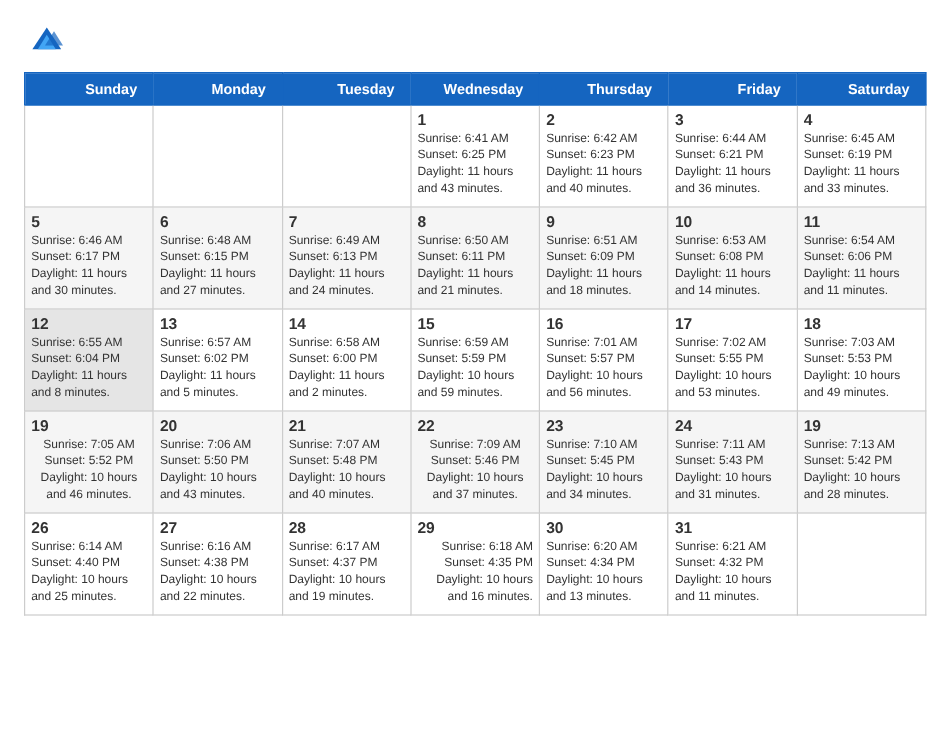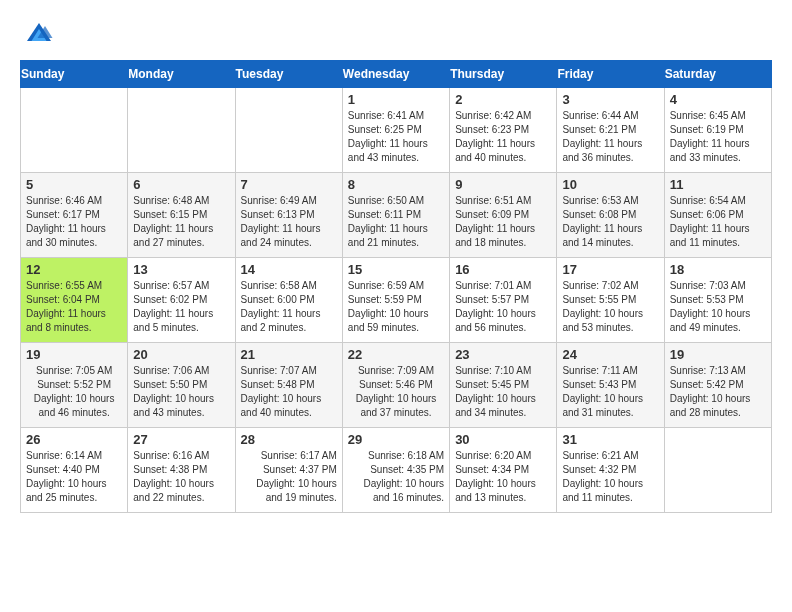--- a/index.html
+++ b/index.html
@@ -49,22 +49,22 @@
       color: #555;
     }
     .calendar-table {
       width: 100%;
       border-collapse: collapse;
       font-size: 10.5px;
     }
     .calendar-table th {
       background-color: #1565c0;
       color: #fff;
-      text-align: left;
-      padding: 6px 0;
+      text-align: right;
+      padding: 6px 13px;
       font-size: 12px;
       font-weight: bold;
       border: 1px solid #1565c0;
     }
     .calendar-table td {
       border: 1px solid #ccc;
       vertical-align: top;
       padding: 4px 5px;
       width: 107px;
       min-height: 80px;
@@ -207,21 +207,21 @@
           </td>
           <td style="background-color: rgb(245, 245, 245);">
             <div class="day-number">11</div>
             <div class="day-info" style="white-space: pre-line;">Sunrise: 6:54 AM
 Sunset: 6:06 PM
 Daylight: 11 hours
 and 11 minutes.</div>
           </td>
         </tr>
         <tr>
-          <td style="background-color: #bef264; margin-left: 12px;">
+          <td style="background-color: #e5e5e5; margin-left: 12px;">
             <div class="day-number">12</div>
             <div class="day-info" style="white-space: pre-line;">Sunrise: 6:55 AM
 Sunset: 6:04 PM
 Daylight: 11 hours
 and 8 minutes.</div>
           </td>
           <td style="background-color: rgb(255, 255, 255);">
             <div class="day-number">13</div>
             <div class="day-info" style="white-space: pre-line;">Sunrise: 6:57 AM
 Sunset: 6:02 PM
@@ -325,21 +325,21 @@
           </td>
           <td style="background-color: rgb(255, 255, 255);">
             <div class="day-number">27</div>
             <div class="day-info" style="white-space: pre-line;">Sunrise: 6:16 AM
 Sunset: 4:38 PM
 Daylight: 10 hours
 and 22 minutes.</div>
           </td>
           <td style="background-color: rgb(255, 255, 255);">
             <div class="day-number">28</div>
-            <div class="day-info" style="white-space: pre-line; text-align: right;">Sunrise: 6:17 AM
+            <div class="day-info" style="white-space: pre-line;">Sunrise: 6:17 AM
 Sunset: 4:37 PM
 Daylight: 10 hours
 and 19 minutes.</div>
           </td>
           <td style="background-color: rgb(255, 255, 255);">
             <div class="day-number">29</div>
             <div class="day-info" style="white-space: pre-line; text-align: right;">Sunrise: 6:18 AM
 Sunset: 4:35 PM
 Daylight: 10 hours
 and 16 minutes.</div>

